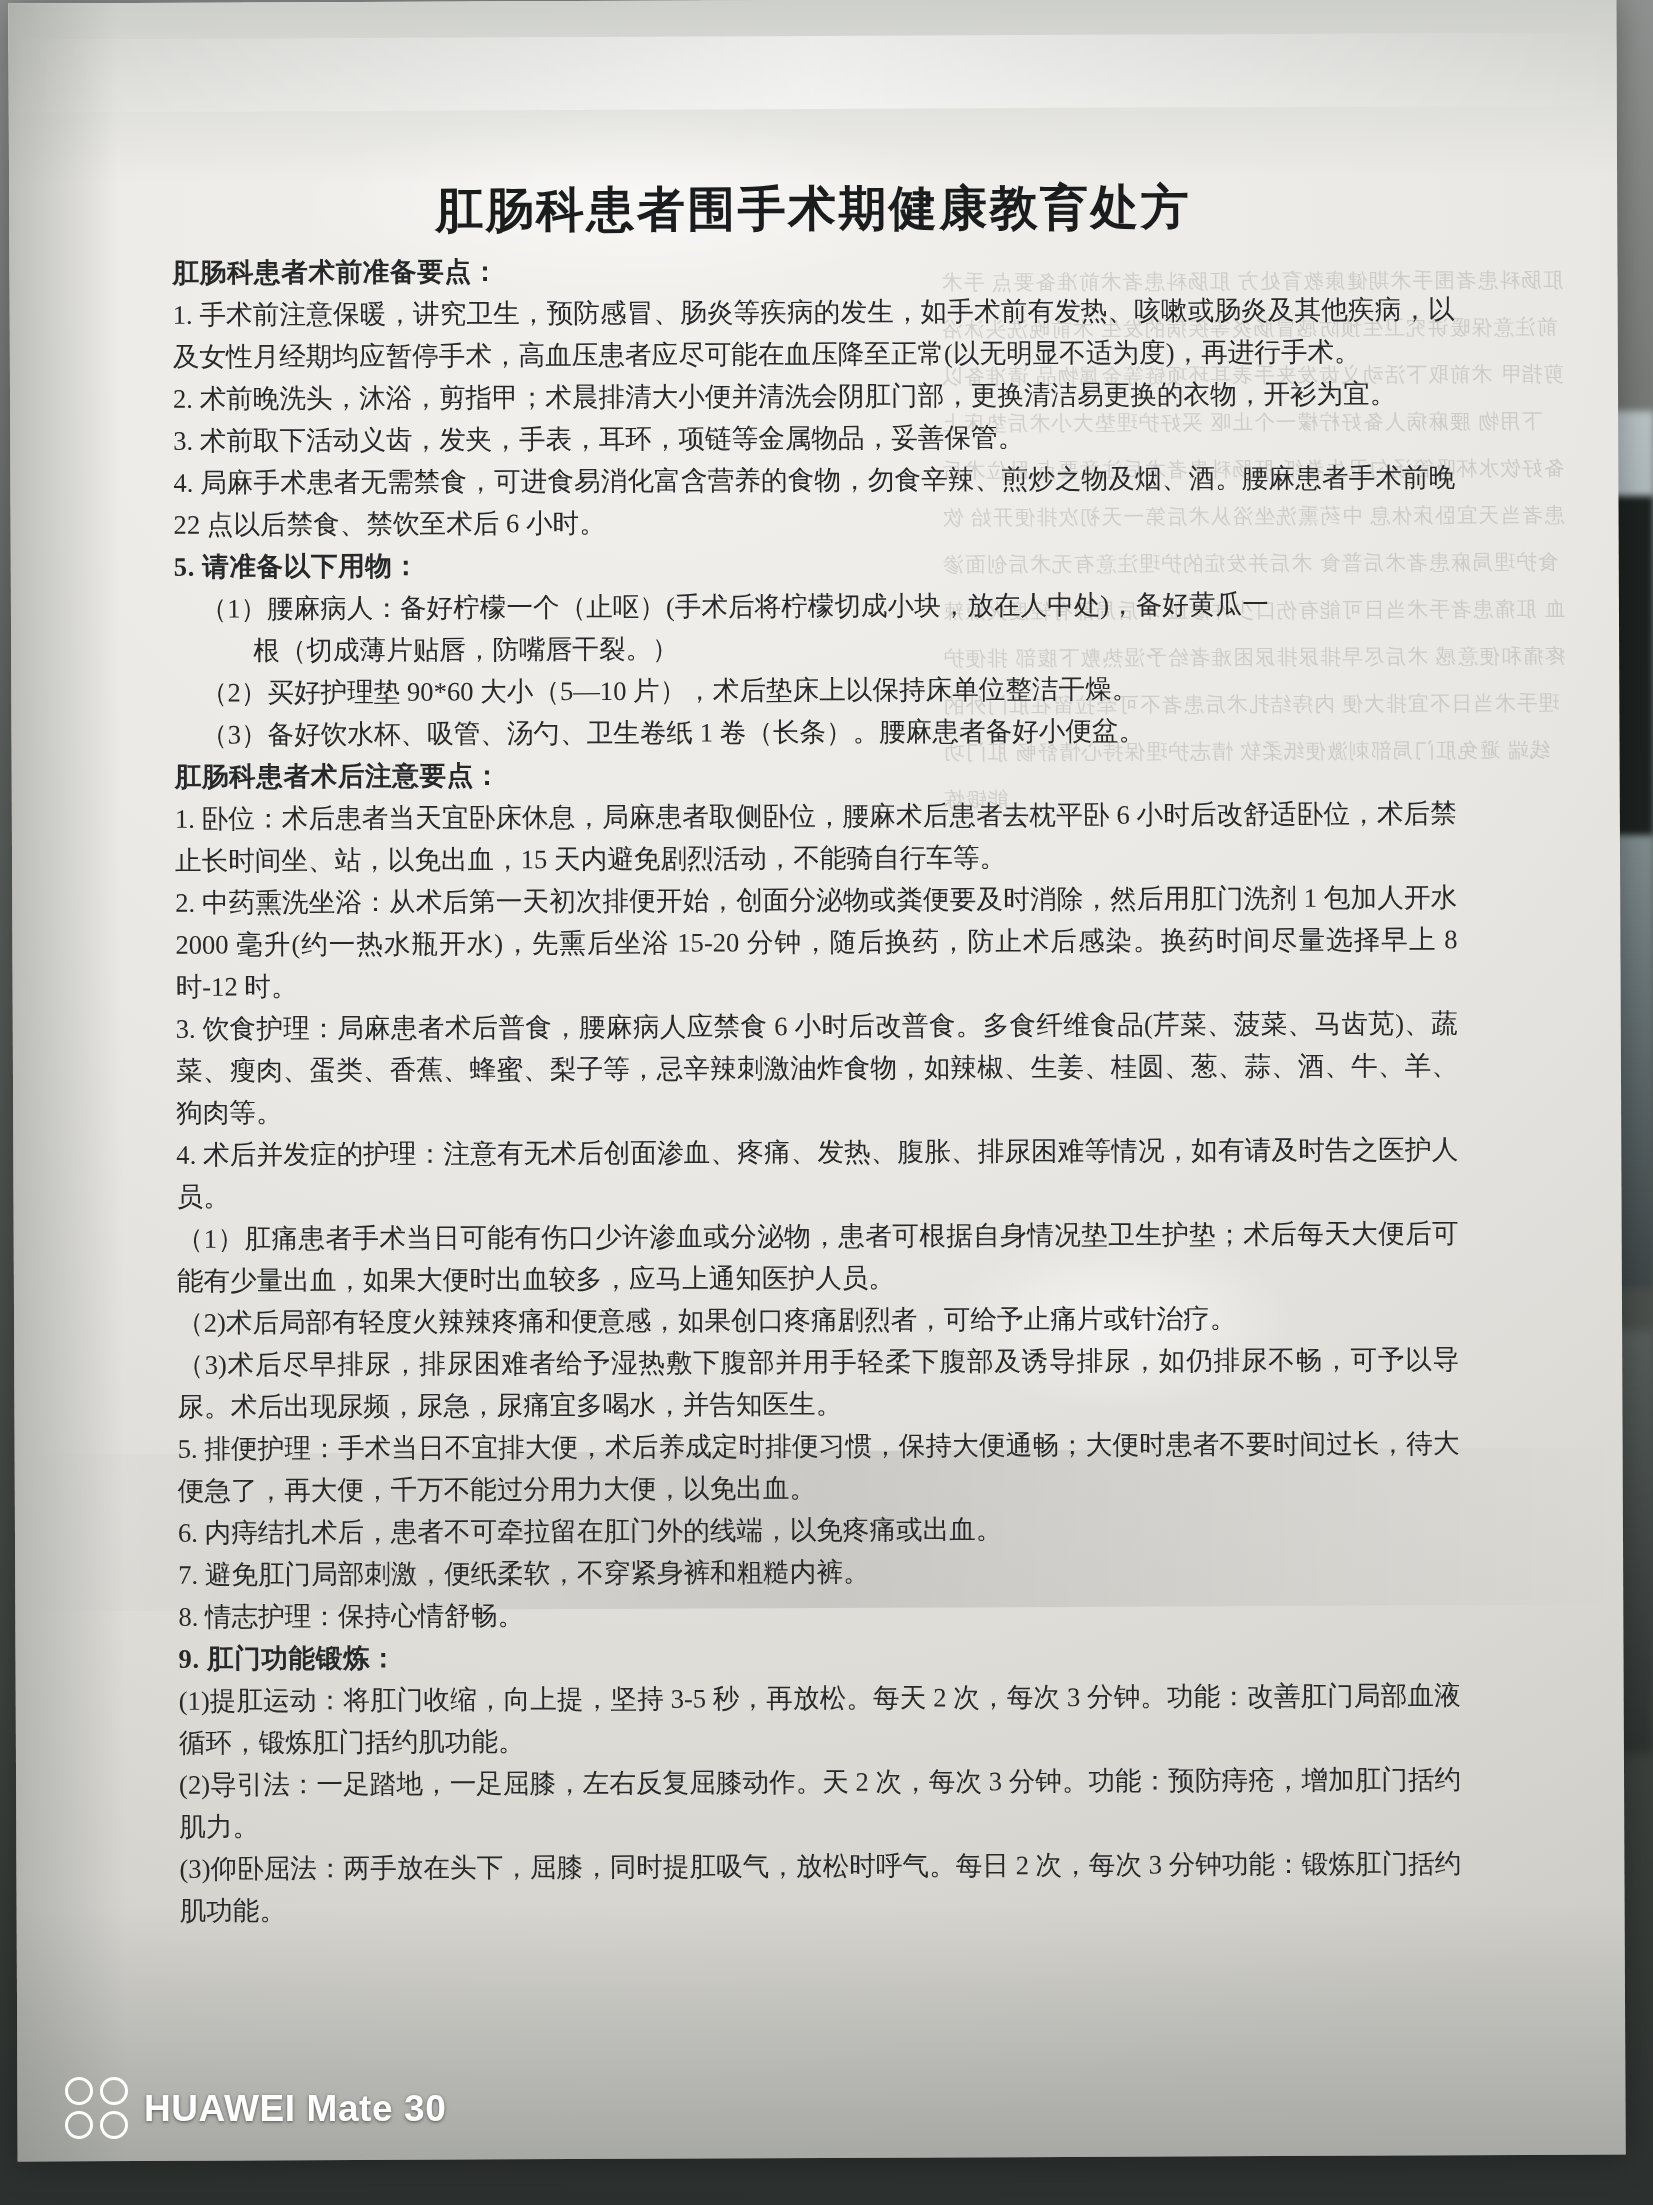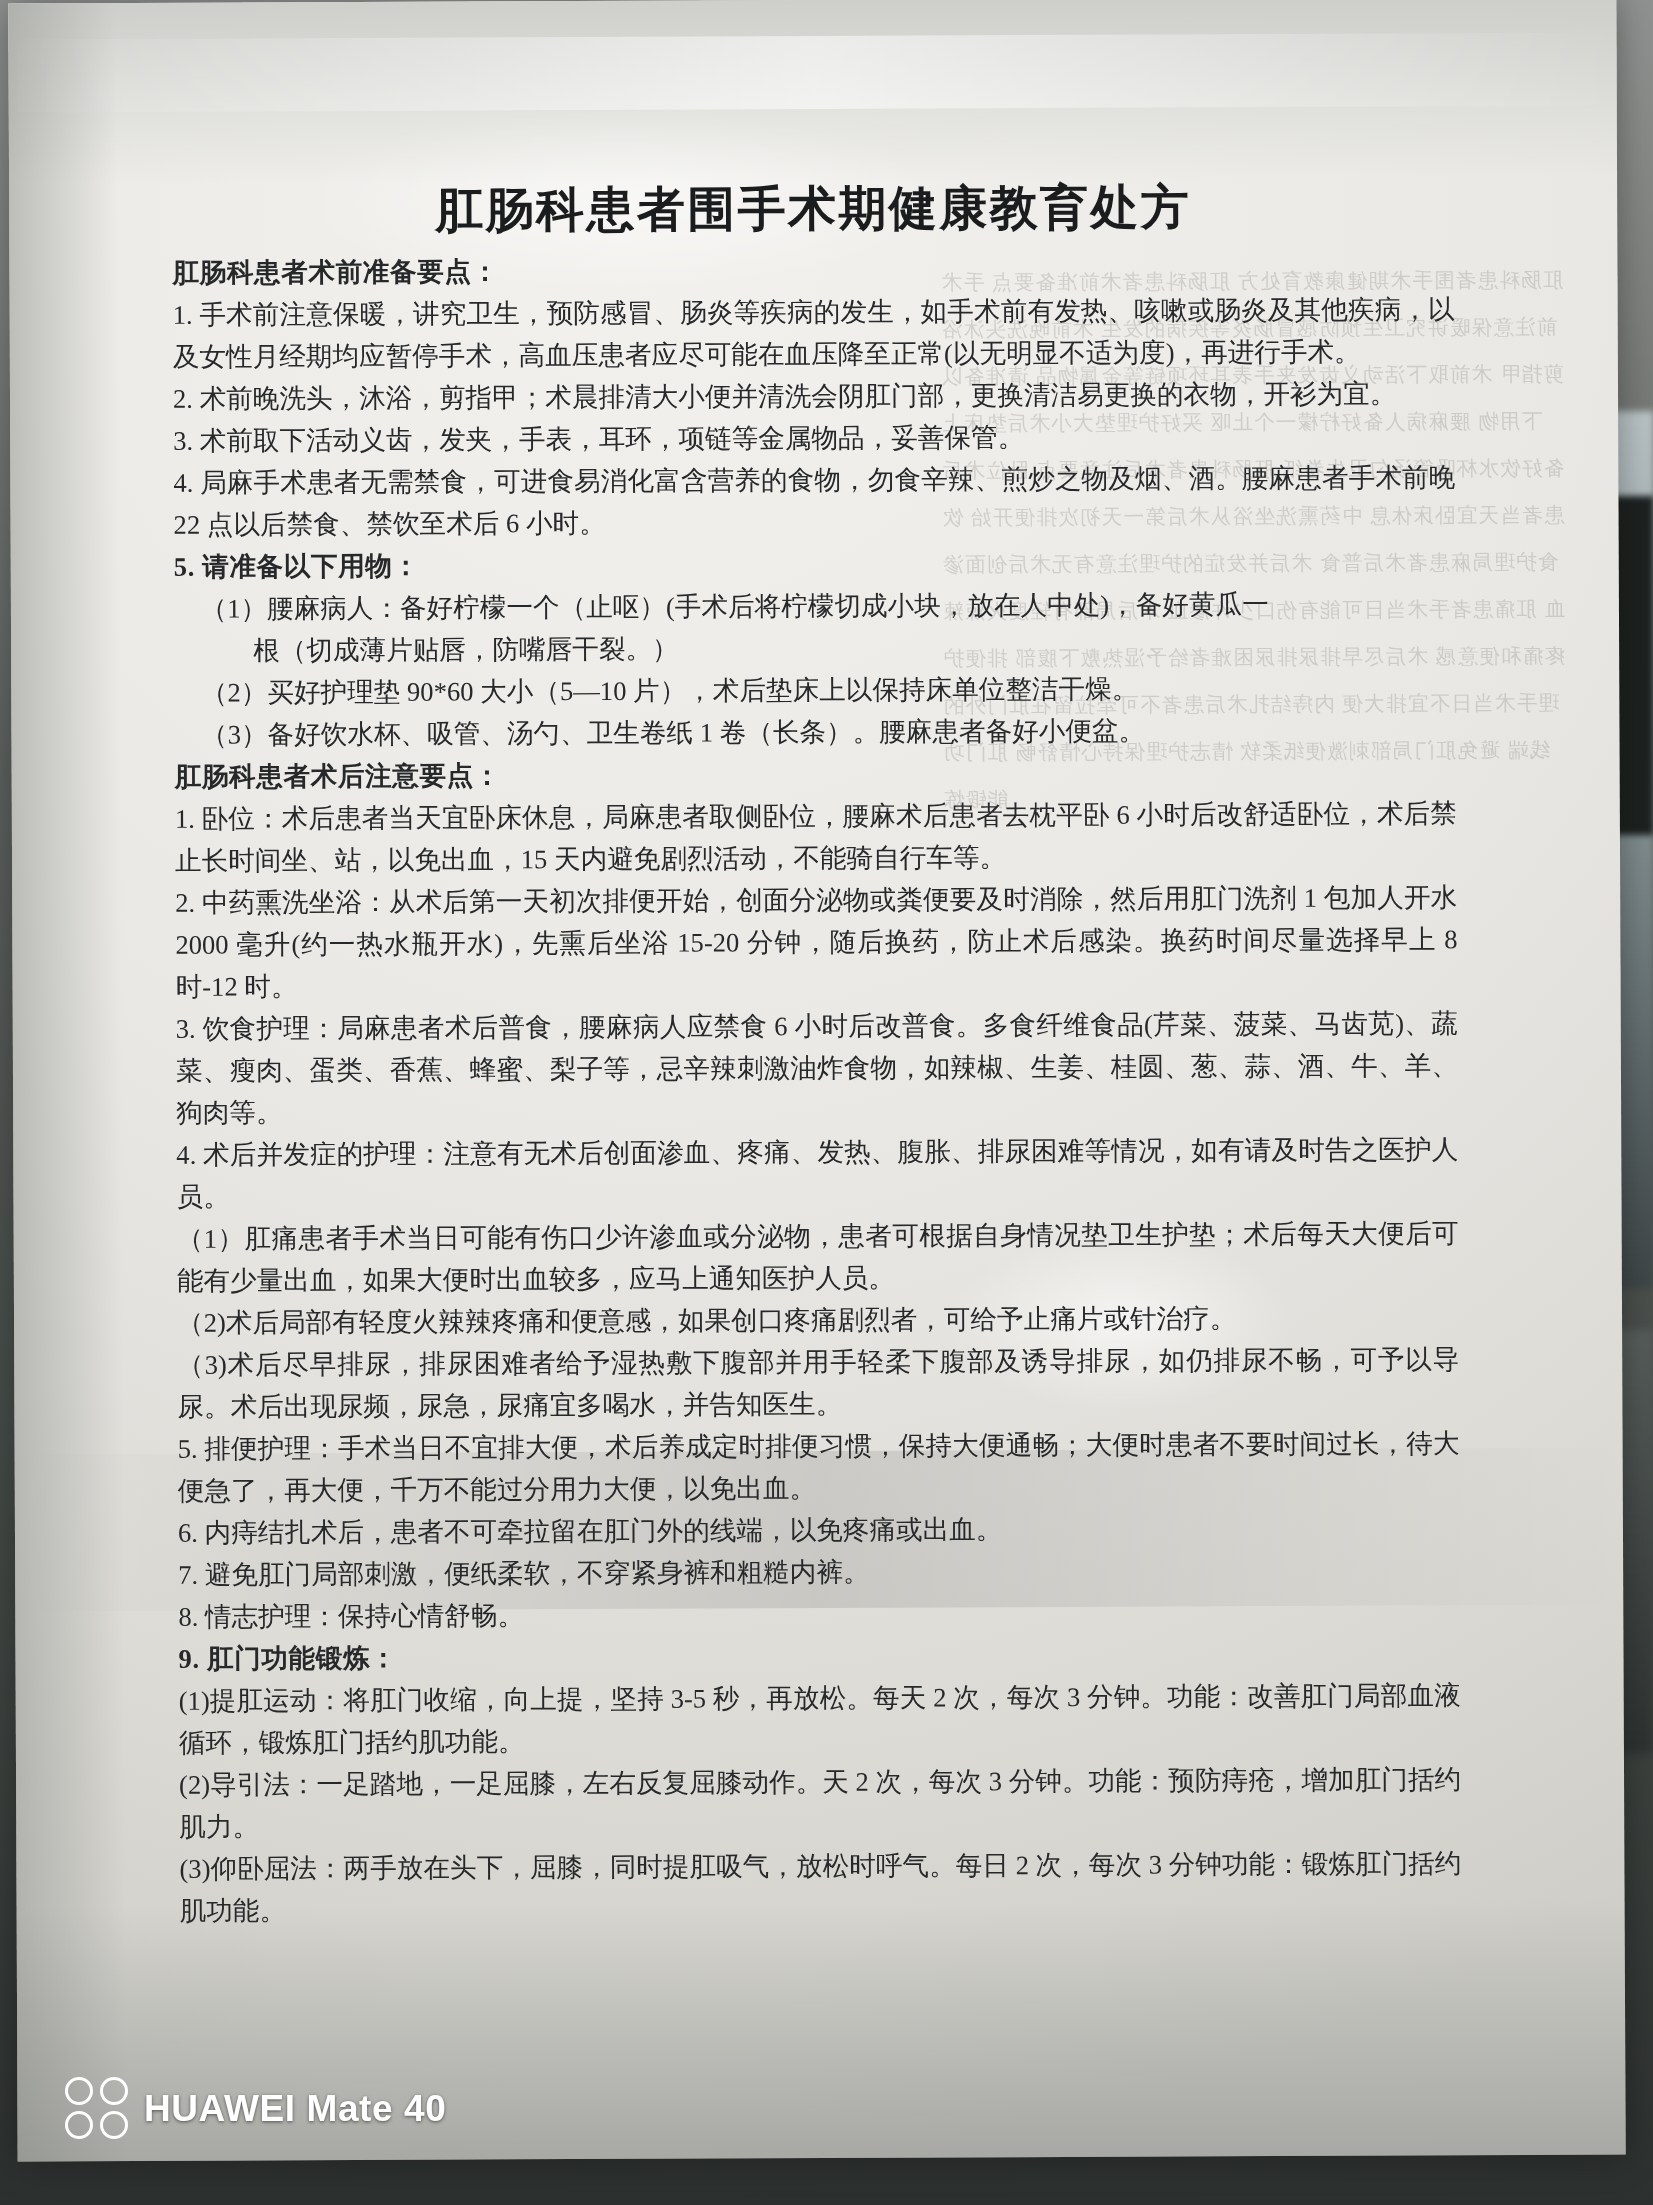--- a/index.html
+++ b/index.html
@@ -251,17 +251,17 @@
       <div class="ringrow">
         <div class="ring"></div>
         <div class="ring"></div>
       </div>
       <div class="ringrow">
         <div class="ring"></div>
         <div class="ring"></div>
       </div>
     </div>
     <div class="wtext">
-      <div class="line1">HUAWEI Mate 40</div>
+      <div class="line1">HUAWEI Mate 30</div>
     </div>
   </div>
 </div>
 
 
 </body></html>

